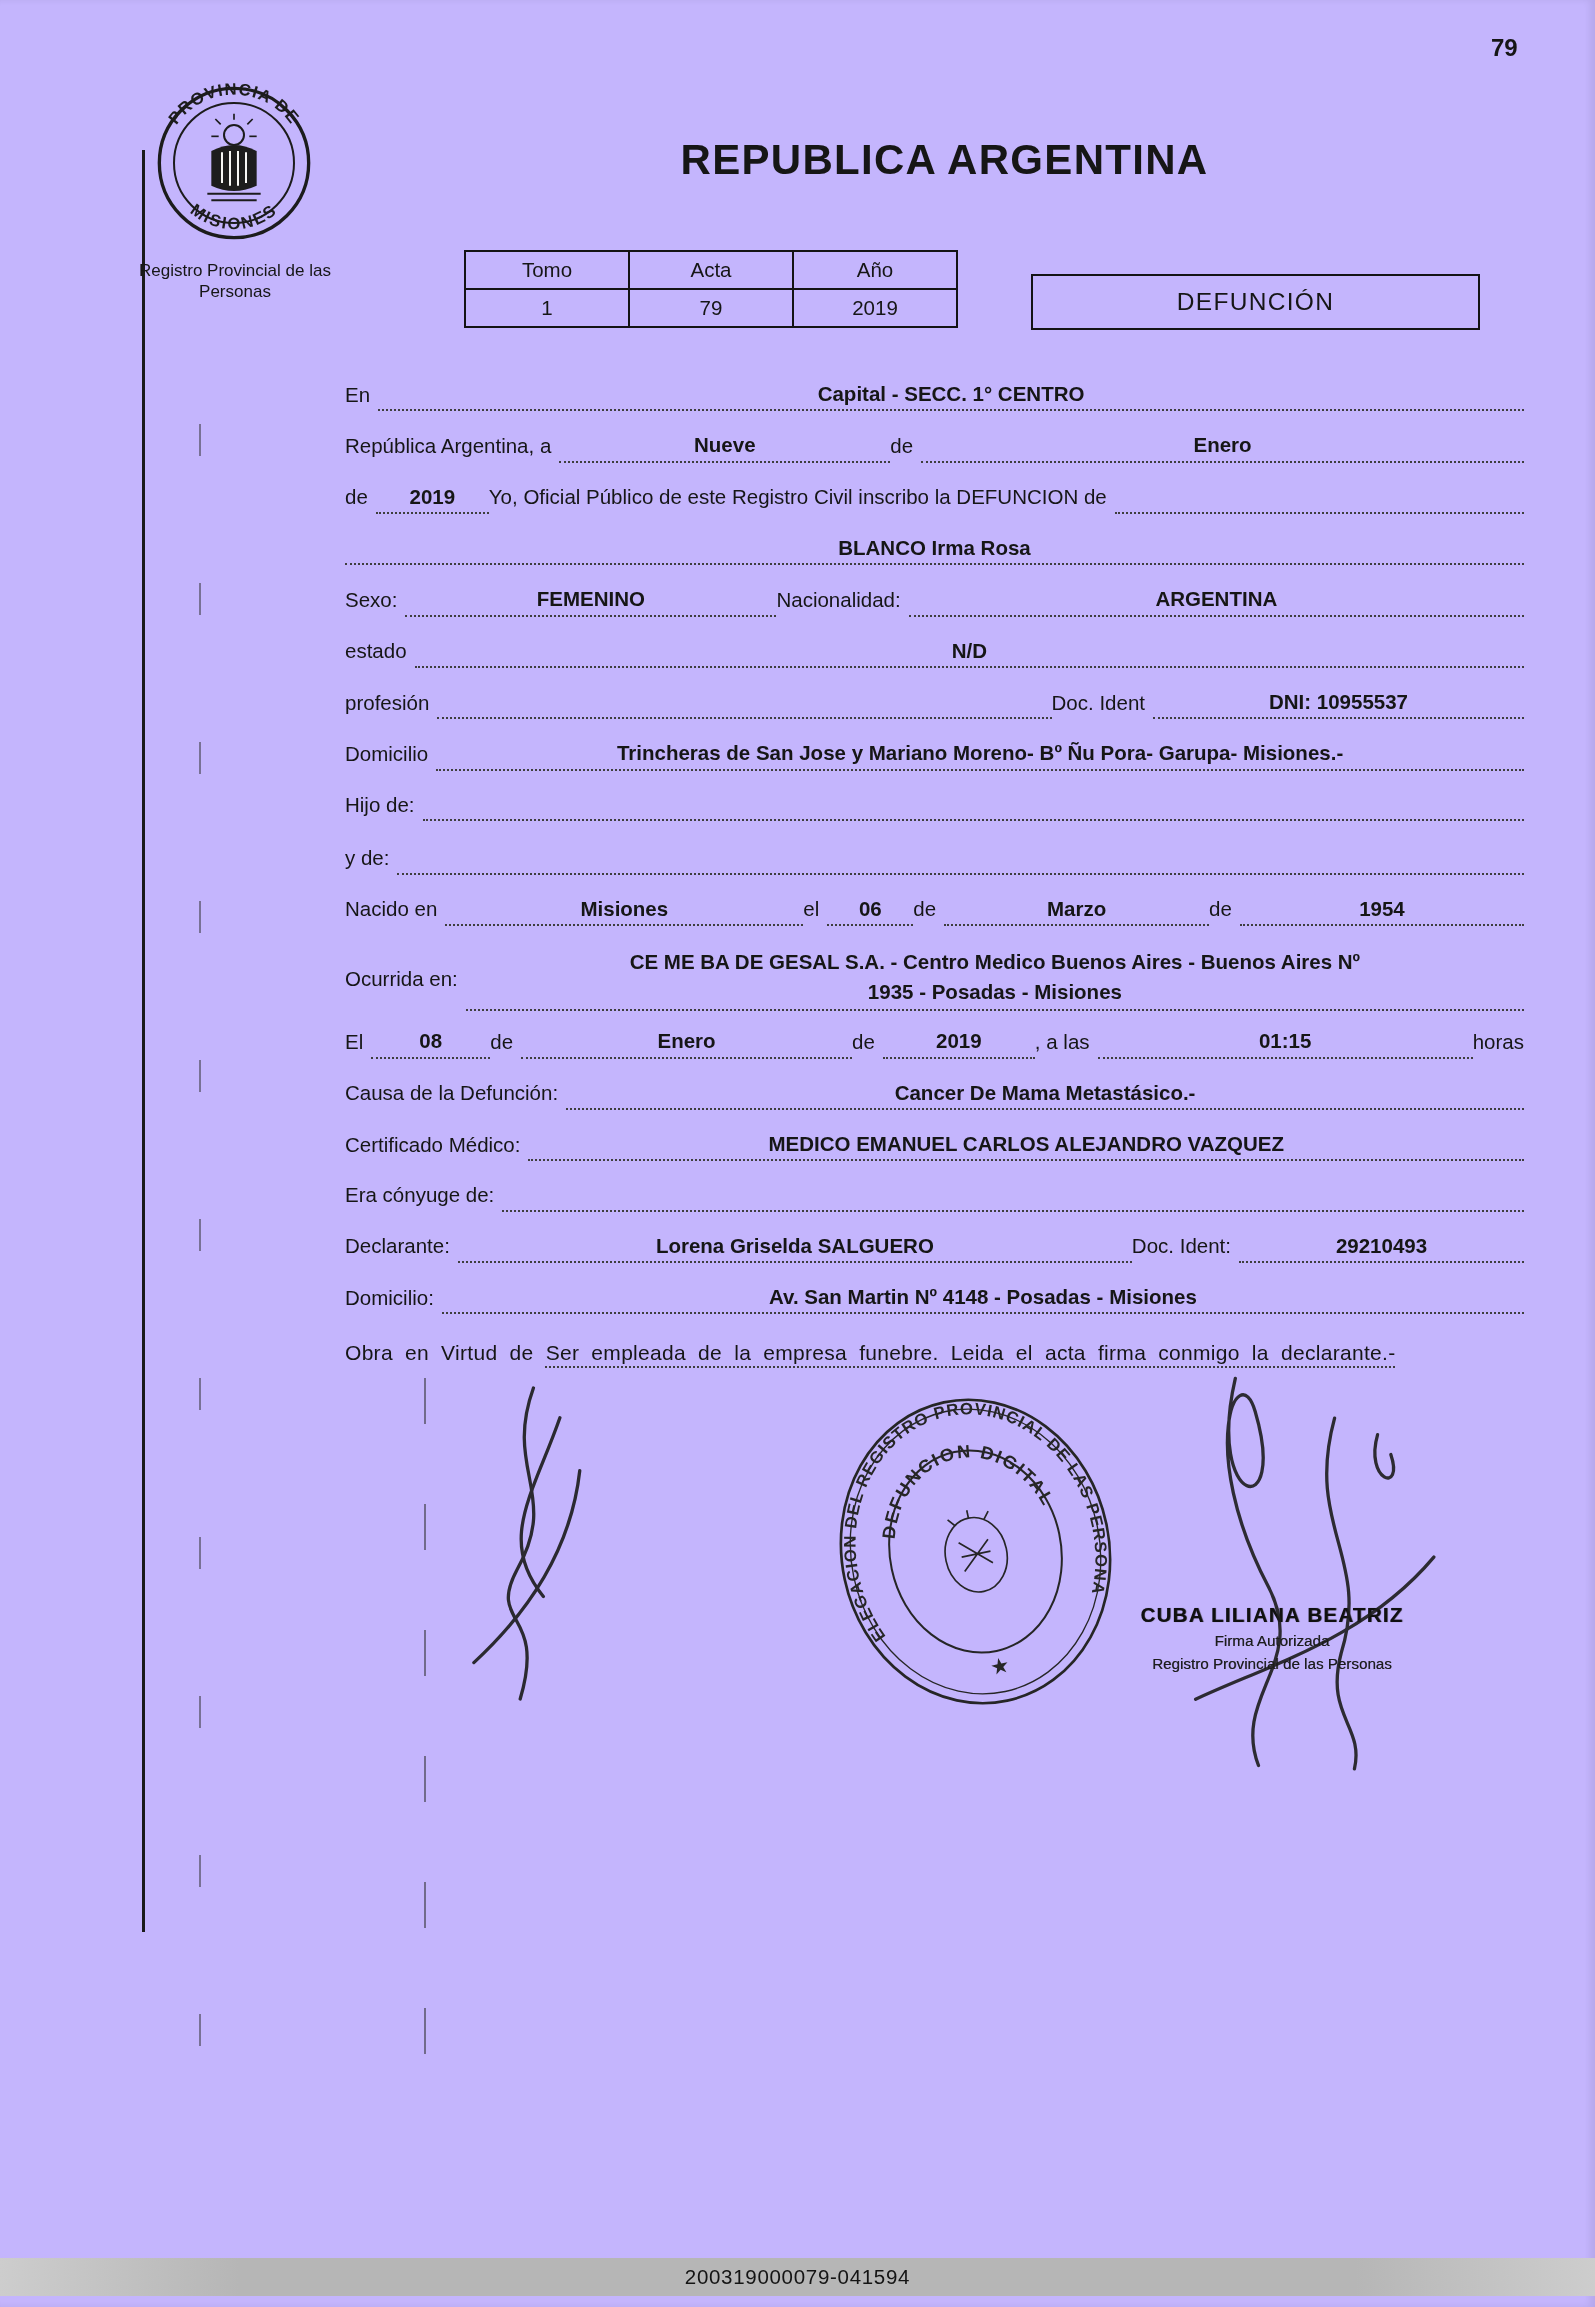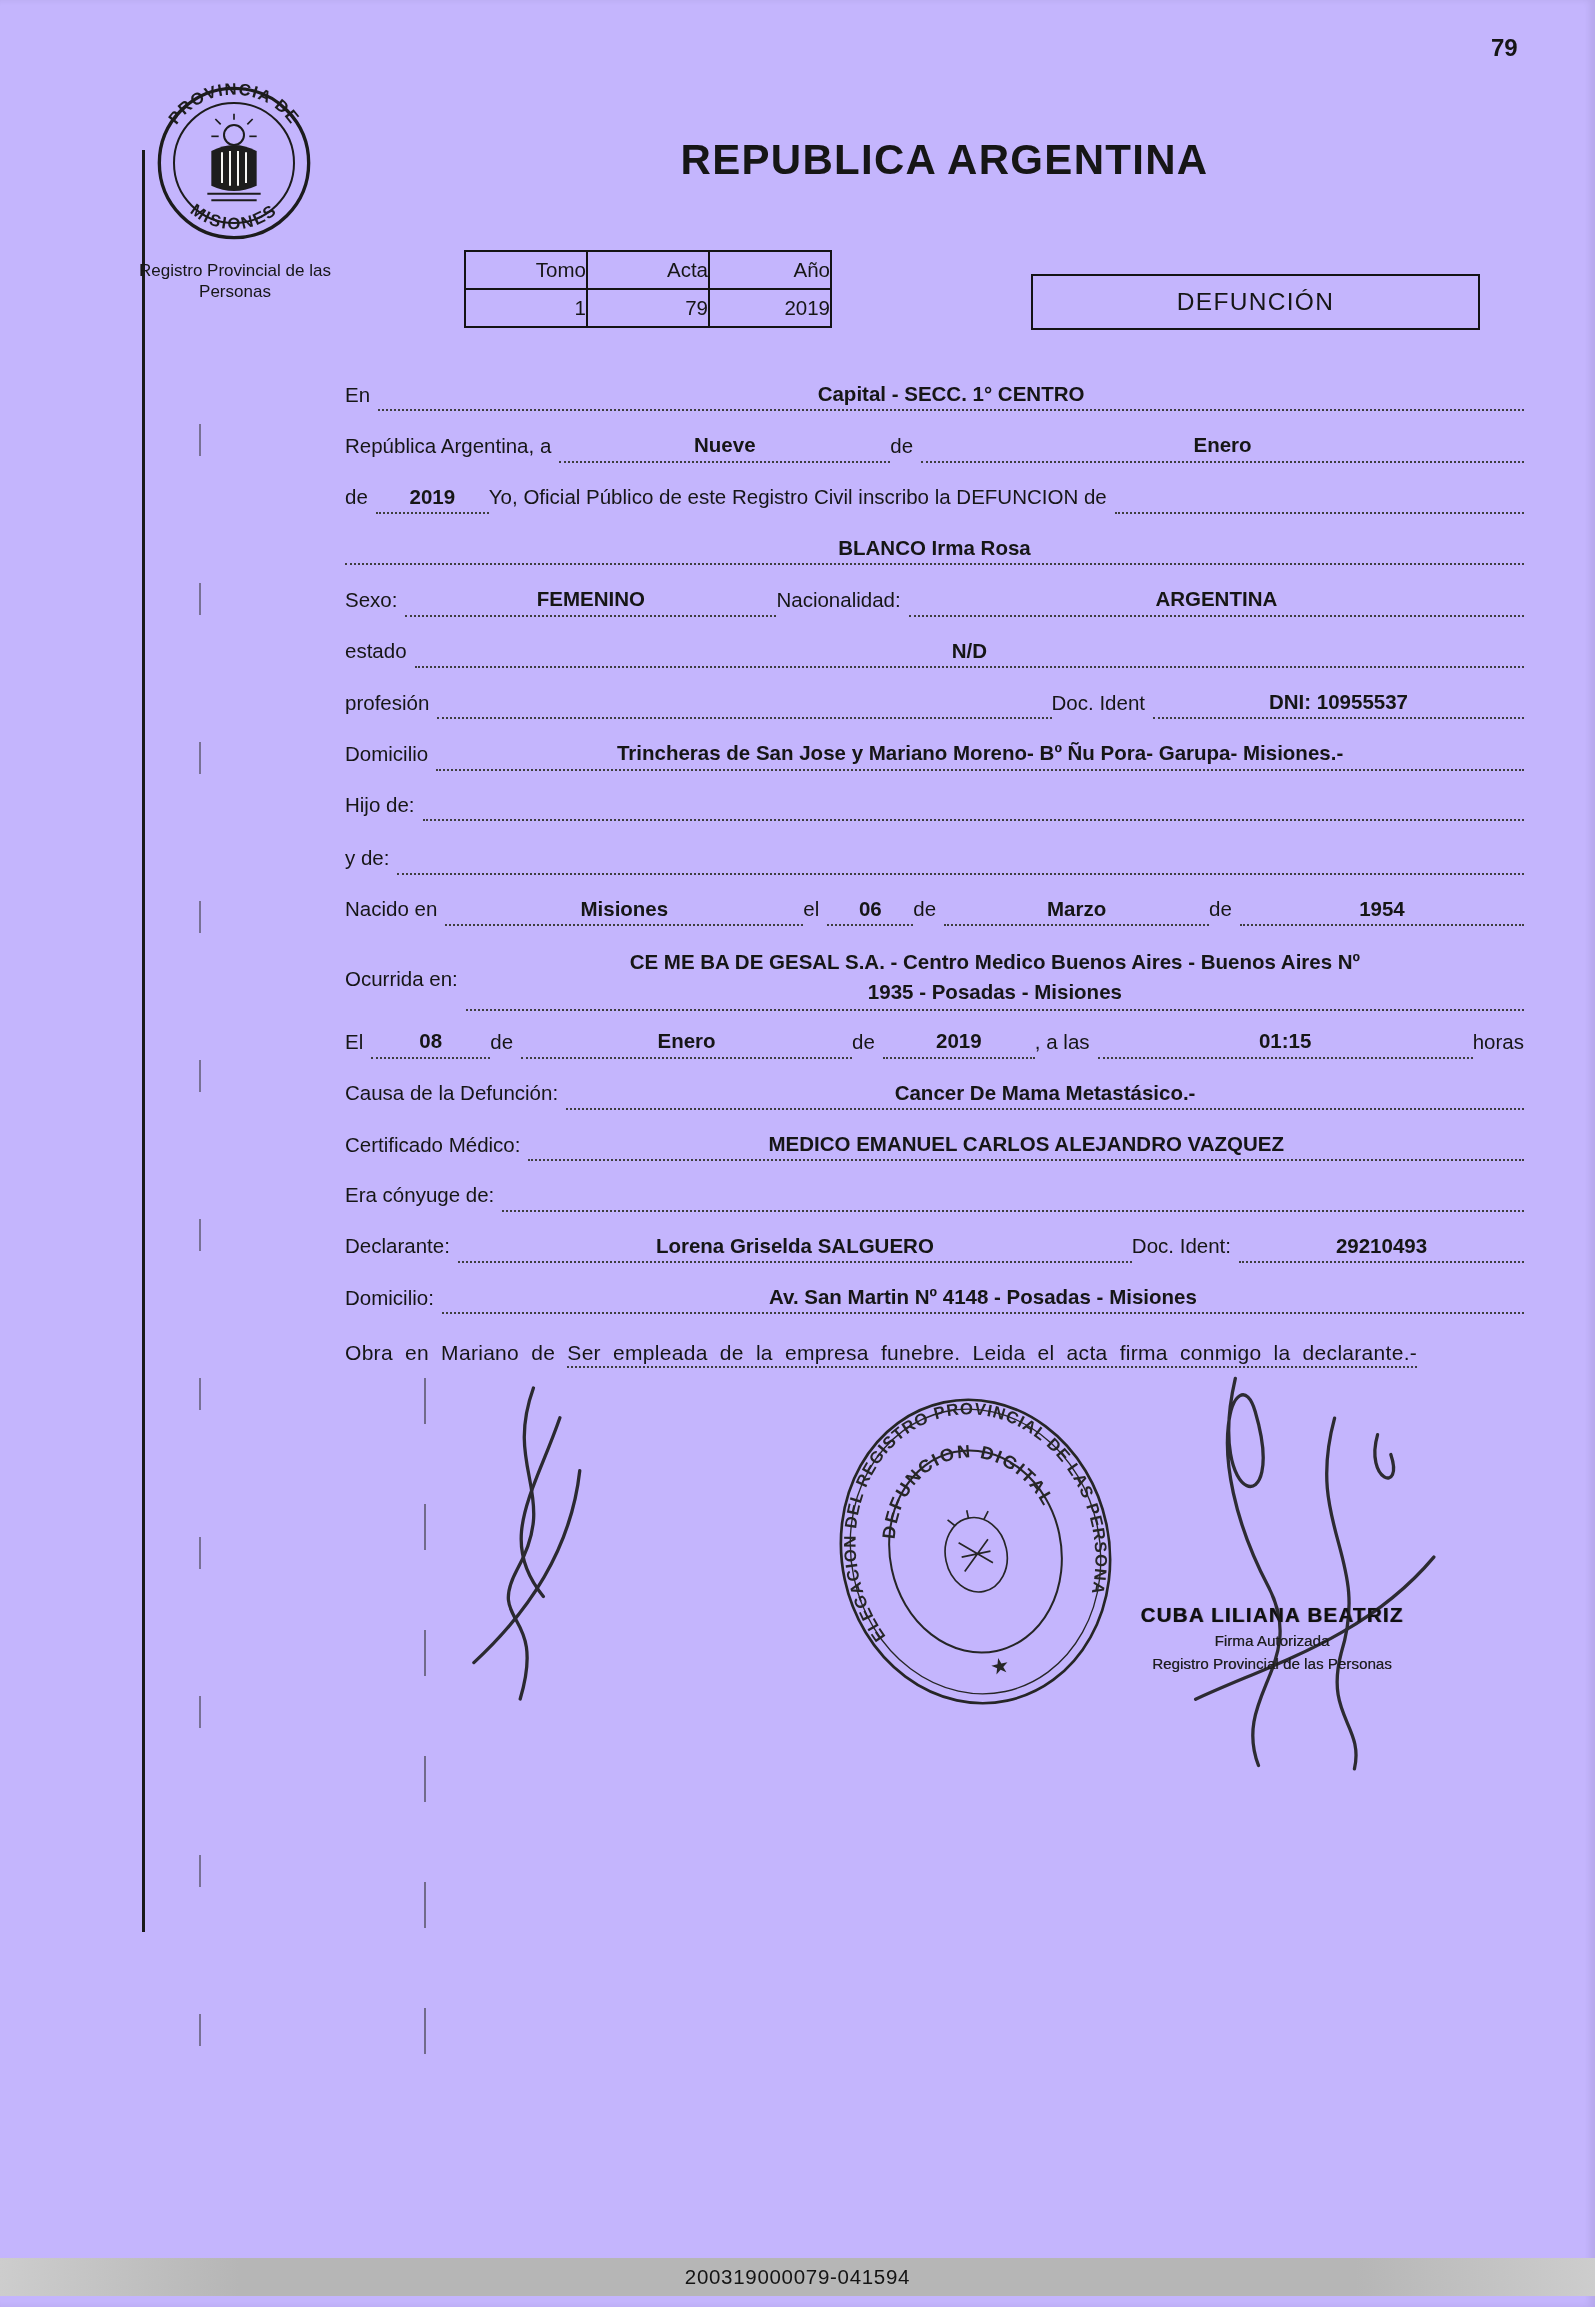--- a/index.html
+++ b/index.html
@@ -25,21 +25,21 @@
   .page-number { position:absolute; left:1491px; top:34px; font-size:24px; font-weight:700; }
 
   .title { position:absolute; left:464px; top:136px; width:961px; text-align:center;
     font-size:42px; font-weight:700; letter-spacing:1.3px; }
 
   .logo-wrap { position:absolute; left:154px; top:83px; width:160px; height:160px; }
   .logo-caption { position:absolute; left:133px; top:260px; width:204px; text-align:center;
     font-size:17px; line-height:1.25; }
 
   .reg-table { position:absolute; left:464px; top:250px; border-collapse:collapse; }
-  .reg-table td { border:2px solid #141414; width:122px; height:38px; text-align:right;
+  .reg-table td { border:2px solid #141414; width:164px; height:38px; text-align:center;
     font-size:20.5px; vertical-align:middle; }
 
   .doc-type-box { position:absolute; left:1031px; top:274px; width:449px; height:56px;
     border:2px solid #141414; display:flex; align-items:center; justify-content:center;
     font-size:24.5px; letter-spacing:1.3px; }
 
   
   .form { position:absolute; left:345px; top:381px; width:1179px; font-size:20.5px; line-height:1.25; }
   .row { display:flex; align-items:flex-end; margin-bottom:21px; }
   .lbl { white-space:nowrap; padding:0 8px 4px 0; }
@@ -248,21 +248,21 @@
       <span class="lbl">Doc. Ident:</span>
       <span class="fill" style="flex:0 0 285px;">29210493</span>
     </div>
 
     <div class="row">
       <span class="lbl">Domicilio:</span>
       <span class="fill grow">Av. San Martin Nº 4148 - Posadas - Misiones</span>
     </div>
 
     <p class="obra">
-      <span>Obra en Mariano de</span>
+      <span>Obra en Virtud de</span>
       <span class="obra-val">Ser empleada de la empresa funebre. Leida el acta firma conmigo la declarante.-</span>
     </p>
 
   </div>
 
   <div class="sig-left">
     <svg viewBox="0 0 340 520" width="225" height="345">
       <g fill="none" stroke="#1f1f1f" stroke-width="5" stroke-linecap="round" opacity="0.92">
         <path d="M 185,25 C 140,150 225,185 160,300 C 115,385 205,360 165,495"></path>
         <path d="M 225,70 C 185,185 130,255 200,340"></path>

